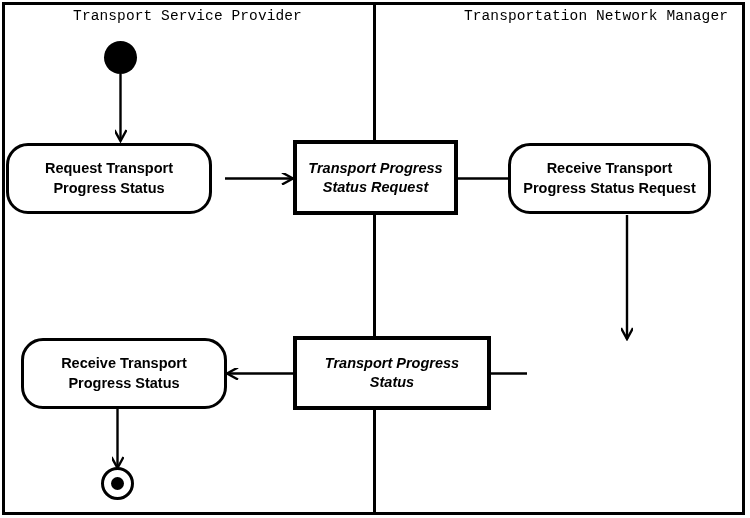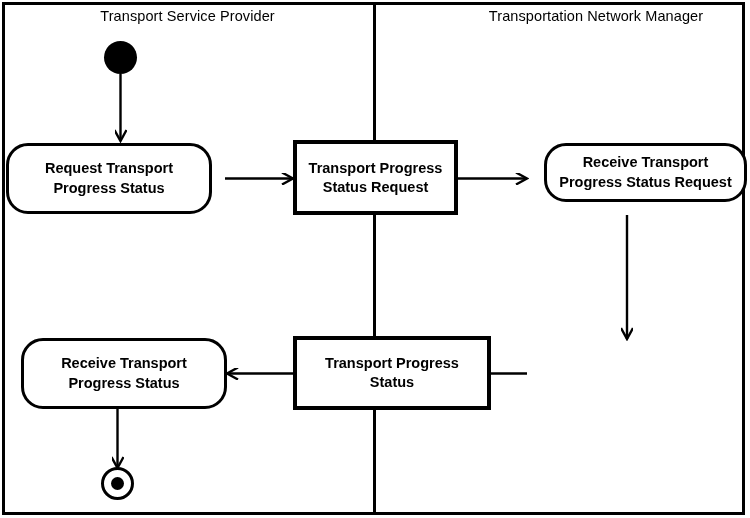--- a/index.html
+++ b/index.html
@@ -42,20 +42,21 @@
   
   .lane-header {
     position: absolute;
     top: 8px;
     text-align: center;
     font-size: 14.5px;
     font-weight: normal;
     color: #000000;
     letter-spacing: 0.1px;
     white-space: nowrap;
+    font-family: Liberation Mono, monospace;
   }
 
   
   .action {
     position: absolute;
     box-sizing: border-box;
     border: 3px solid #000000;
     border-radius: 22px;
     background: #ffffff;
     display: flex;
@@ -74,20 +75,21 @@
     position: absolute;
     box-sizing: border-box;
     border: 4px solid #000000;
     background: #ffffff;
     display: flex;
     align-items: center;
     justify-content: center;
     text-align: center;
     font-size: 14.5px;
     font-weight: bold;
+    font-style: italic;
     color: #000000;
     line-height: 1.3;
     padding: 0 8px;
   }
 
   
   .initial-node {
     position: absolute;
     border-radius: 50%;
     background: #000000;
@@ -150,21 +152,21 @@
 
     <line x1="293" y1="373.5" x2="227" y2="373.5" stroke="#000000" stroke-width="2.4" marker-end="url(#openArrow)"></line>
 
     <line x1="117.5" y1="409" x2="117.5" y2="468" stroke="#000000" stroke-width="2.4" marker-end="url(#openArrow)"></line>
   </svg>
 
   <div class="action" style="left:6px; top:143px; width:206px; height:71px;">Request Transport Progress Status</div>
 
   <div class="object-node" style="left:293px; top:140px; width:165px; height:75px;">Transport Progress Status Request</div>
 
-  <div class="action" style="left:544px; top:143px; width:203px; height:59px;">Receive Transport Progress Status Request</div>
+  <div class="action" style="left:508px; top:143px; width:203px; height:71px;">Receive Transport Progress Status Request</div>
 
 
   <div class="object-node" style="left:293px; top:336px; width:198px; height:74px;">Transport Progress Status</div>
 
   <div class="action" style="left:21px; top:338px; width:206px; height:71px;">Receive Transport Progress Status</div>
 
   <div class="final-node" style="left:101px; top:467px; width:33px; height:33px;">
     <div class="final-node-inner" style="left:7px; top:7px; width:13px; height:13px;"></div>
   </div>
 

